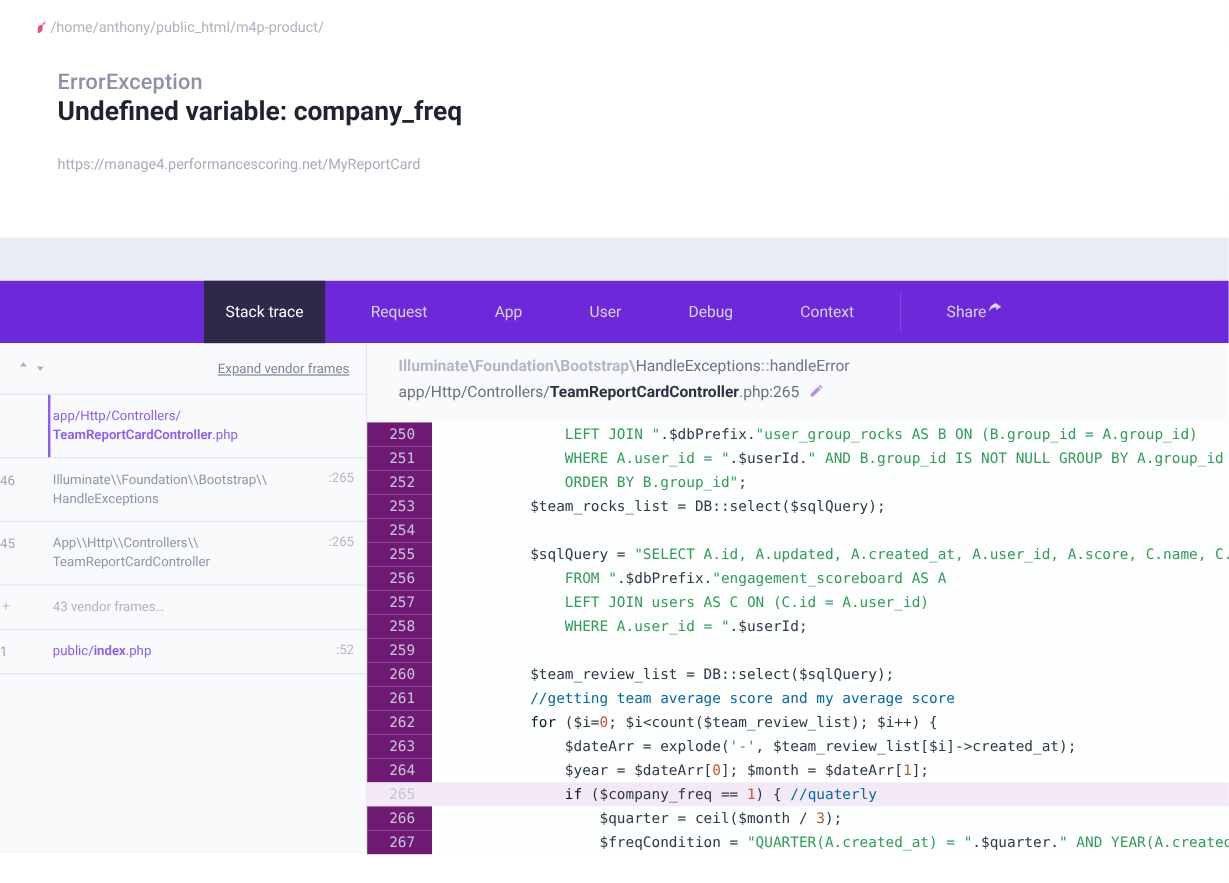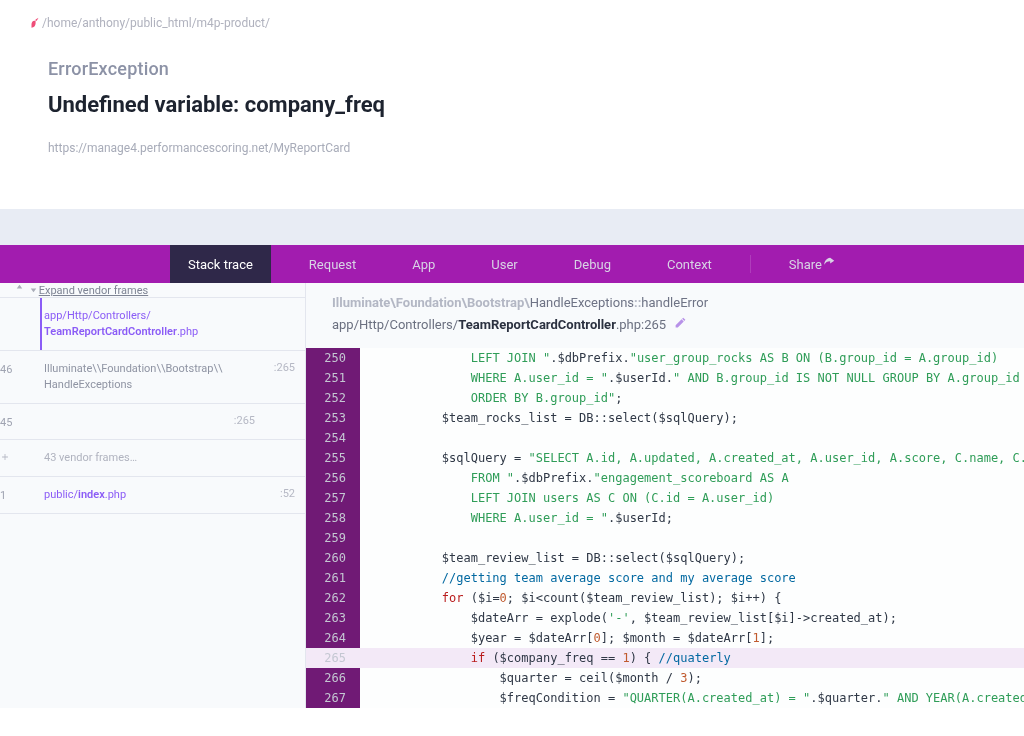--- a/index.html
+++ b/index.html
@@ -18,51 +18,51 @@
   }
   .crumb-bar .bird { width: 14px; height: 14px; }
 
   
   .header-card {
     margin: 0 0px 36px 0px;
     padding: 18px 48px 18px 48px;
     background: #fff;
   }
   .exc-class { color: #8c92a6; font-size: 18px; font-weight: 500; letter-spacing: .2px; }
-  .exc-msg { color: #1d232f; font-size: 22px; font-weight: 700; margin-top: 13px; }
+  .exc-msg { color: #1d232f; font-size: 22px; font-weight: 700; margin-top: 2px; }
   .exc-url { margin-top: 24px; font-size: 12px; color: #a8acb9; }
   .exc-url a { color: #a8acb9; text-decoration: none; }
 
   
   .band { background:#e8ecf4; height: 36px; }
 
   
   nav.tabs {
-    background: #a21caf;
-    height: 38px;
+    background: #6d28d9;
+    height: 52px;
     display: flex; align-items: stretch; justify-content: center;
     gap: 20px;
     color: #d8d3e5;
     font-size: 13px;
   }
   nav.tabs .tab {
     display: flex; align-items: center; padding: 0 18px; cursor: pointer;
   }
   nav.tabs .tab.active { background: #2f2849; color: #fff; }
   nav.tabs .sep { width: 1px; background: rgba(255,255,255,.15); margin: 10px 0; }
   nav.tabs .share { display: flex; align-items: center; gap: 0; }
   nav.tabs .share svg { width: 14px; height: 14px; fill: #d8d3e5; }
 
   
   .split { display: grid; grid-template-columns: 306px 1fr; background:#f8fafc; }
   
   .stack-col { border-right: 1px solid #e3e6ee; }
   .stack-head {
-    display: flex; align-items: center; 
-    padding: 0 14px; color: #93979f; font-size: 11px;
+    display: flex; align-items: center; justify-content: space-between;
+    padding: 14px 14px; color: #93979f; font-size: 11px;
     border-bottom: 1px solid #e3e6ee;
   }
   .stack-head .arrows svg { width: 11px; height: 11px; fill:#a9adb8; }
   .stack-head .expand { color: #7e8494; text-decoration: underline; cursor:pointer; }
   .frame {
     display: grid; grid-template-columns: 38px 1fr 40px;
     border-bottom: 1px solid #e3e6ee;
     padding: 10px 0;
     font-size: 11px;
   }
@@ -95,21 +95,21 @@
   }
   .filepath .bold { font-weight:700; color:#2b3140; }
   .filepath svg { width:13px; height:13px; fill:#b791e8; cursor:pointer; }
 
   .code { font-family: "SFMono-Regular", Consolas, monospace; font-size: 12px; line-height: 20px; }
   .code .line { display:grid; grid-template-columns: 54px 1fr; }
   .code .ln { text-align:right; padding-right:14px; color:#c4c7d2; background:#701a75; }
   .code .tx { white-space: pre; padding-left: 24px; color:#2f3846; background:#fdfefe; }
   .code .line.hl .ln, .code .line.hl .tx { background:#f3e9f7; }
   
-  .tok-kw  { color:#b91c1c; }
+  .tok-kw  { color:#0f172a; }
   .tok-str { color:#2f9d58; }
   .tok-num { color:#c05a2e; }
   .tok-cmt { color:#0369a1; }
 </style>
 </head>
 <body>
 
 <div class="crumb-bar">
   <span class="bird">
     <svg viewBox="0 0 24 24">
@@ -167,20 +167,21 @@
           <div class="body"><span class="file">app/Http/Controllers/<br><strong>TeamReportCardController</strong>.php</span></div>
           <div class="ln"></div>
         </div>
         <div class="frame">
           <div class="num">46</div>
           <div class="body"><span class="file">Illuminate\\Foundation\\Bootstrap\\<br>HandleExceptions</span></div>
           <div class="ln">:265</div>
         </div>
         <div class="frame">
           <div class="num">45</div>
+          <div class="body"><span class="file">App\\Http\\Controllers\\<br>TeamReportCardController</span></div>
           <div class="ln">:265</div>
         </div>
         <div class="frame vendor">
           <div class="num"><span class="plus"><svg viewBox="0 0 24 24">
                 <path d="M11 5h2v14h-2zM5 11h14v2H5z"></path>
               </svg></span></div>
           <div class="body"><span class="file">43 vendor frames…</span></div>
           <div class="ln"></div>
         </div>
         <div class="frame clickable">

